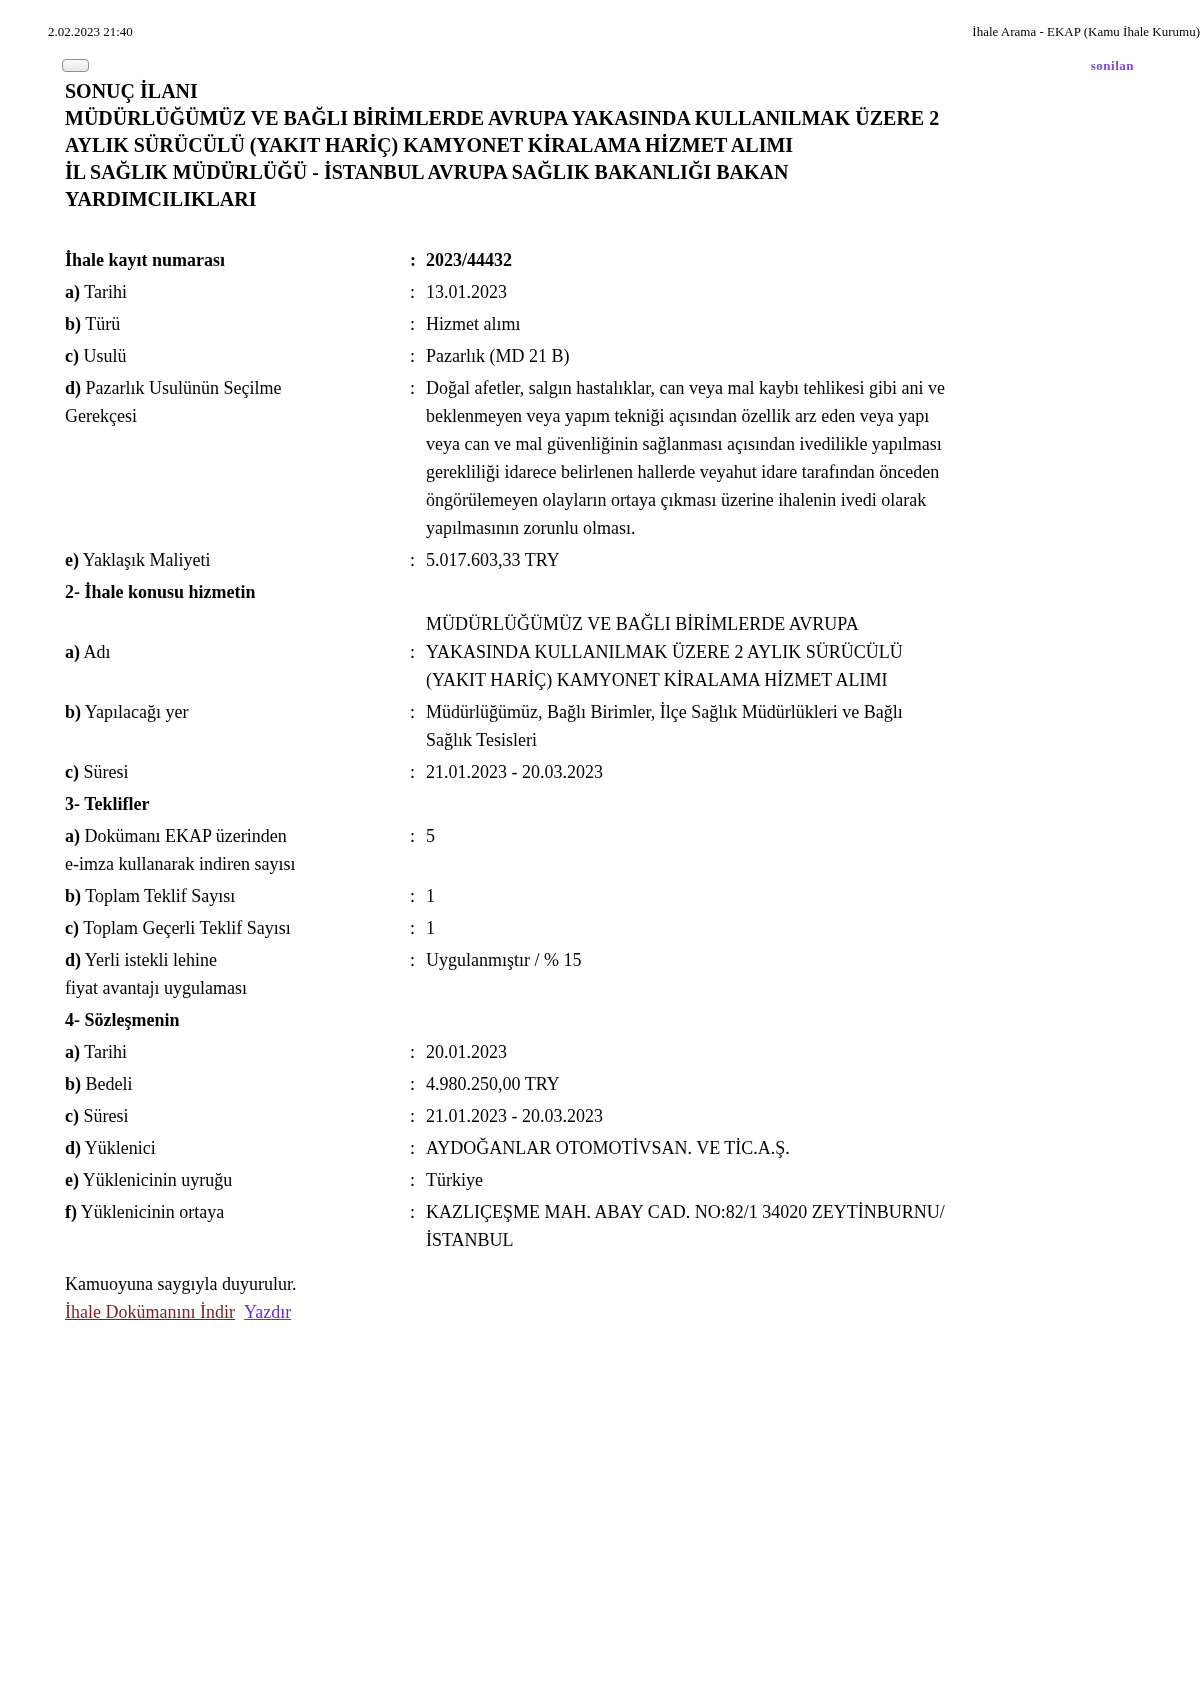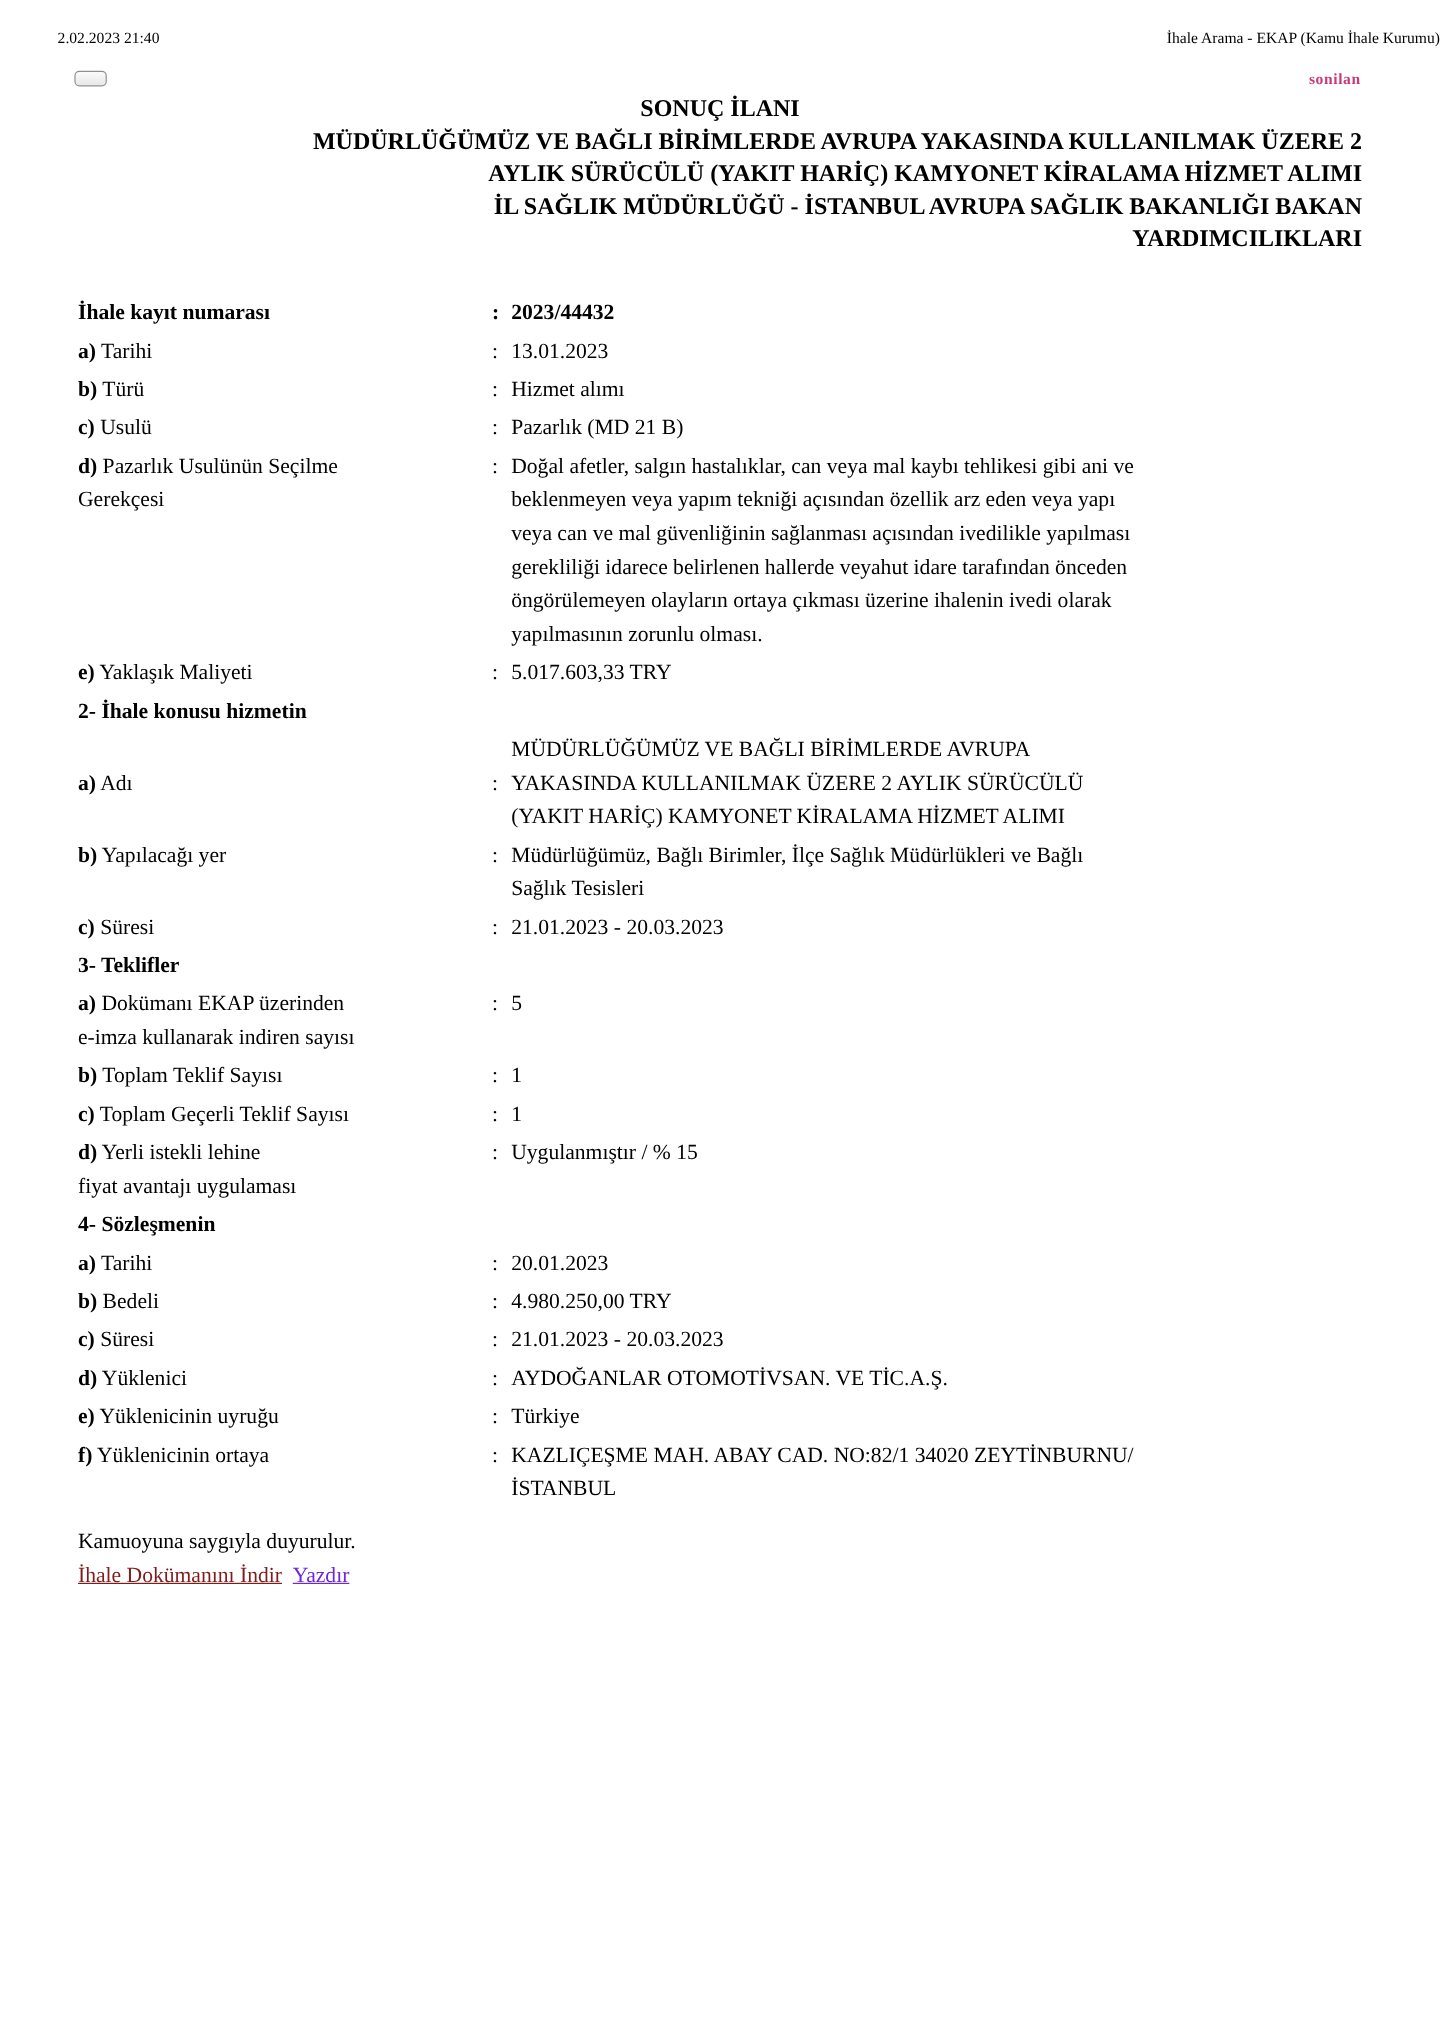--- a/index.html
+++ b/index.html
@@ -46,25 +46,25 @@
     position: absolute; top: 58px; right: 66px;
     font-size: 13px; font-weight: bold;
     letter-spacing: 0.5px;
     filter: blur(0.6px);
     opacity: 0.85;
   }
   .content {
     position: absolute; top: 78px; left: 65px; right: 65px;
   }
   .doc-title {
-    text-align: center; font-weight: bold;
+    text-align: left; font-weight: bold;
     font-size: 20px; line-height: 27px;
   }
   .doc-heading {
-    text-align: right; font-weight: bold;
+    text-align: left; font-weight: bold;
     font-size: 20px; line-height: 27px;
     white-space: pre-line;
   }
   .fields {
     margin-top: 31px;
     font-size: 18px; line-height: 28px;
   }
   .section-header {
     font-weight: bold;
     padding: 2px 0;
@@ -89,21 +89,21 @@
 </style>
 </head>
 <body>
 
 <div class="page">
 
   <div class="print-header-left">2.02.2023 21:40</div>
   <div class="print-header-center">İhale Arama - EKAP (Kamu İhale Kurumu)</div>
 
   <div class="pill"></div>
-  <div class="watermark" style="color: #be185d;">sonilan</div>
+  <div class="watermark" style="color: #6d28d9;">sonilan</div>
 
   <div class="content">
     <div class="doc-title">SONUÇ İLANI</div>
     <div id="heading-root">
         <div class="doc-heading">MÜDÜRLÜĞÜMÜZ VE BAĞLI BİRİMLERDE AVRUPA YAKASINDA KULLANILMAK ÜZERE 2
 AYLIK SÜRÜCÜLÜ (YAKIT HARİÇ) KAMYONET KİRALAMA HİZMET ALIMI</div>
         <div class="doc-heading">İL SAĞLIK MÜDÜRLÜĞÜ - İSTANBUL AVRUPA SAĞLIK BAKANLIĞI BAKAN
 YARDIMCILIKLARI</div>
       </div>
 

